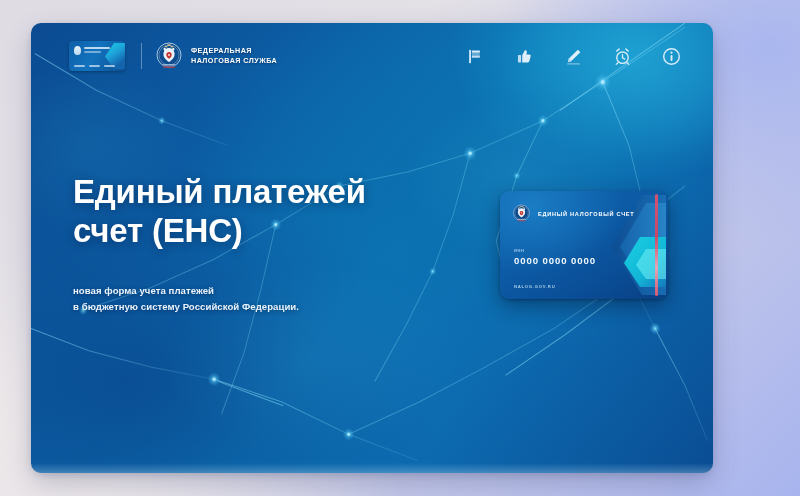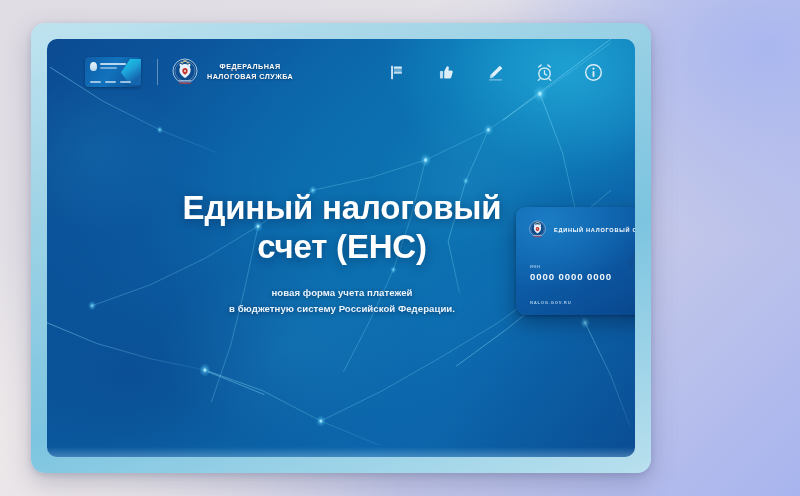--- a/index.html
+++ b/index.html
@@ -10,26 +10,25 @@
   body {
     background:
       radial-gradient(ellipse 520px 340px at 10% 92%, #efeaea 0%, rgba(239,234,234,0) 62%),
       radial-gradient(ellipse 420px 300px at 96% 10%, #a9b6ef 0%, rgba(169,182,239,0) 65%),
       linear-gradient(135deg, #dfdce4 0%, #e3e0e6 34%, #c9cce8 62%, #a8b4ee 100%);
     position:relative;
   }
 
   
   #panel-frame{
-    position:absolute; left:31px; top:23px; width:620px; height:450px;
+    position:absolute; left:31px; top:23px; width:682px; height:450px;
     border-radius:14px;
-    padding:16px;
+    padding:0;
     background:linear-gradient(160deg,#bfe3ef 0%, #9fd3e6 28%, #7cc4e0 62%, #b9e0ee 100%);
     box-shadow:0 10px 26px rgba(60,70,110,.28), 0 2px 6px rgba(60,70,110,.18);
-    text-align:center;
   }
   #panel-inner{
     position:relative; width:100%; height:100%;
     border-radius:10px; overflow:hidden;
     background:
       radial-gradient(ellipse 300px 220px at 88% 6%,  #1396c9 0%, rgba(19,150,201,0) 60%),
       radial-gradient(ellipse 420px 300px at 62% 34%, #0b6fae 0%, rgba(11,111,174,0) 66%),
       radial-gradient(ellipse 460px 320px at 14% 80%, #0a4f95 0%, rgba(10,79,149,0) 70%),
       linear-gradient(128deg, #0b4b92 0%, #0c5ba2 26%, #0d76b7 52%, #0d6bb0 70%, #0a4d94 100%);
   }
@@ -87,21 +86,21 @@
   .tool-icon svg{ display:block; }
 
   
   #hero{ position:absolute; left:0; top:150px; right:0; padding:0 40px 0 42px; }
   #hero-title{
     color:#ffffff; font-weight:700; font-size:33px; line-height:1.17;
     letter-spacing:-.2px; white-space:pre-line;
     text-shadow:0 2px 10px rgba(0,25,60,.45);
   }
   #hero-subtitle{
-    margin-top:19px; color:#eaf4fd; font-weight:700; font-size:9.6px; line-height:1.62;
+    margin-top:33px; color:#eaf4fd; font-weight:700; font-size:9.6px; line-height:1.62;
     white-space:pre-line; letter-spacing:.05px;
     text-shadow:0 1px 4px rgba(0,25,60,.5);
   }
 
   
   #ens-card{
     position:absolute; left:469px; top:168px; width:168px; height:108px;
     border-radius:9px; overflow:hidden;
     background:
       radial-gradient(ellipse 150px 110px at 18% 14%, #1a7cc4 0%, rgba(26,124,196,0) 62%),
@@ -305,21 +304,21 @@
             <circle cx="10" cy="10" r="8.2" fill="none" stroke="#e8f4fd" stroke-width="1.5"></circle>
             <circle cx="10" cy="6.0" r="1.15" fill="#e8f4fd"></circle>
             <rect x="9.0" y="8.5" width="2.0" height="6.2" rx=".9" fill="#e8f4fd"></rect>
           </svg>
         </span>
 
       </nav>
     </header>
 
     <section id="hero">
-      <h1 id="hero-title">Единый налоговый
+      <h1 id="hero-title">Единый платежей
 счет (ЕНС)</h1>
       <p id="hero-subtitle">новая форма учета платежей
 в бюджетную систему Российской Федерации.</p>
     </section>
 
     <div id="ens-card-glow"></div>
 
     <div id="ens-card">
 
       <svg id="card-chevron" viewBox="0 0 72 108">

